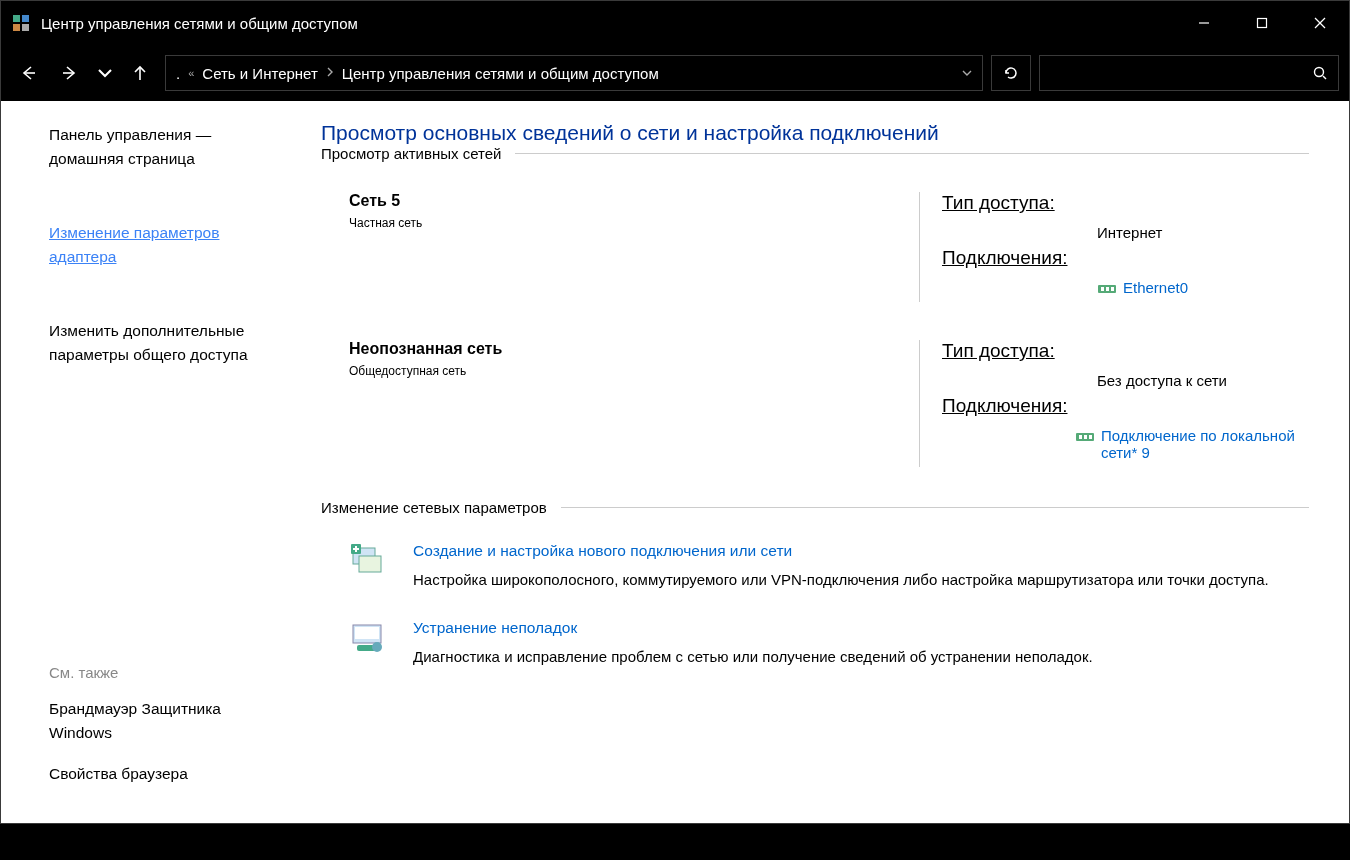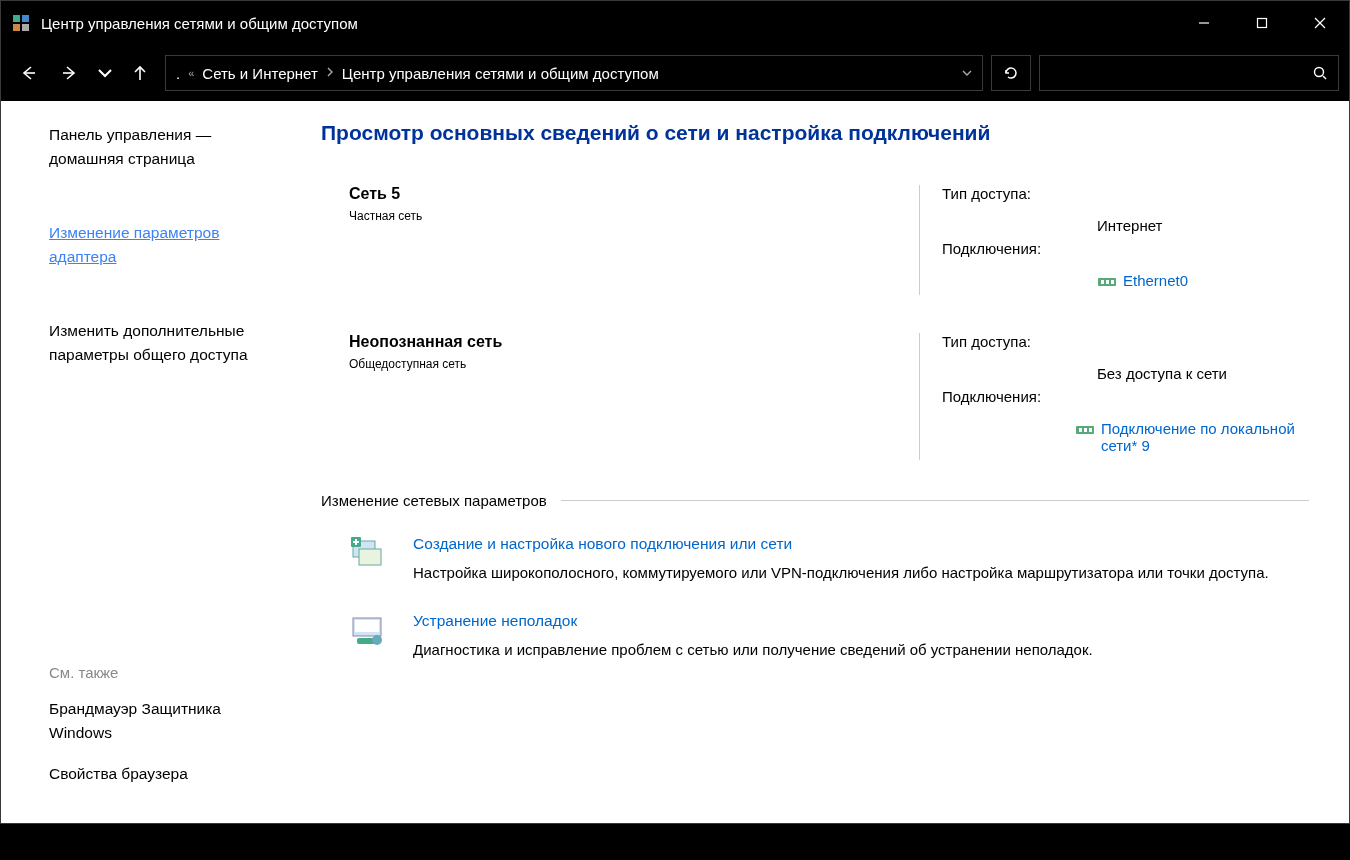--- a/index.html
+++ b/index.html
@@ -127,22 +127,21 @@
     line-height: 1.5;
     cursor: pointer;
   }
   .main {
     flex: 1;
     padding: 20px 40px 20px 20px;
   }
   .main h1 {
     color: #003399;
     font-size: 21px;
-    font-weight: 700;
-    margin-bottom: 28px;
+    font-weight: 400;
   }
   .section-header {
     display: flex;
     align-items: center;
     margin-bottom: 18px;
   }
   .section-header span {
     color: #000;
     font-size: 15px;
     white-space: nowrap;
@@ -173,21 +172,22 @@
     width: 390px;
     border-left: 1px solid #ccc;
     padding-left: 22px;
   }
   .kv-row {
     display: flex;
     margin-bottom: 6px;
   }
   .kv-row .k {
     width: 155px;
-    font-size: 15px;
+    font-size: 19px;
+    text-decoration: underline;
   }
   .kv-row .v {
     font-size: 15px;
     margin-top: 32px;
   }
   .kv-row .v.link {
     color: #0066cc;
     cursor: pointer;
     display: flex;
     align-items: flex-start;
@@ -322,20 +322,24 @@
       <div class="see-also-block">
         <div class="see-also-title">См. также</div>
         <div class="see-also-link">Брандмауэр Защитника Windows</div>
         <div class="see-also-link">Свойства браузера</div>
       </div>
     </div>
 
     <div class="main">
       <h1>Просмотр основных сведений о сети и настройка подключений</h1>
 
+      <div class="section-header">
+        <span>Просмотр активных сетей</span>
+        <div class="line"></div>
+      </div>
 
       <div class="network-row">
         <div class="network-left">
           <div class="nname">Сеть 5</div>
           <div class="ntype">Частная сеть</div>
         </div>
         <div class="network-right">
           <div class="kv-row">
             <div class="k">Тип доступа:</div>
             <div class="v">Интернет</div>

